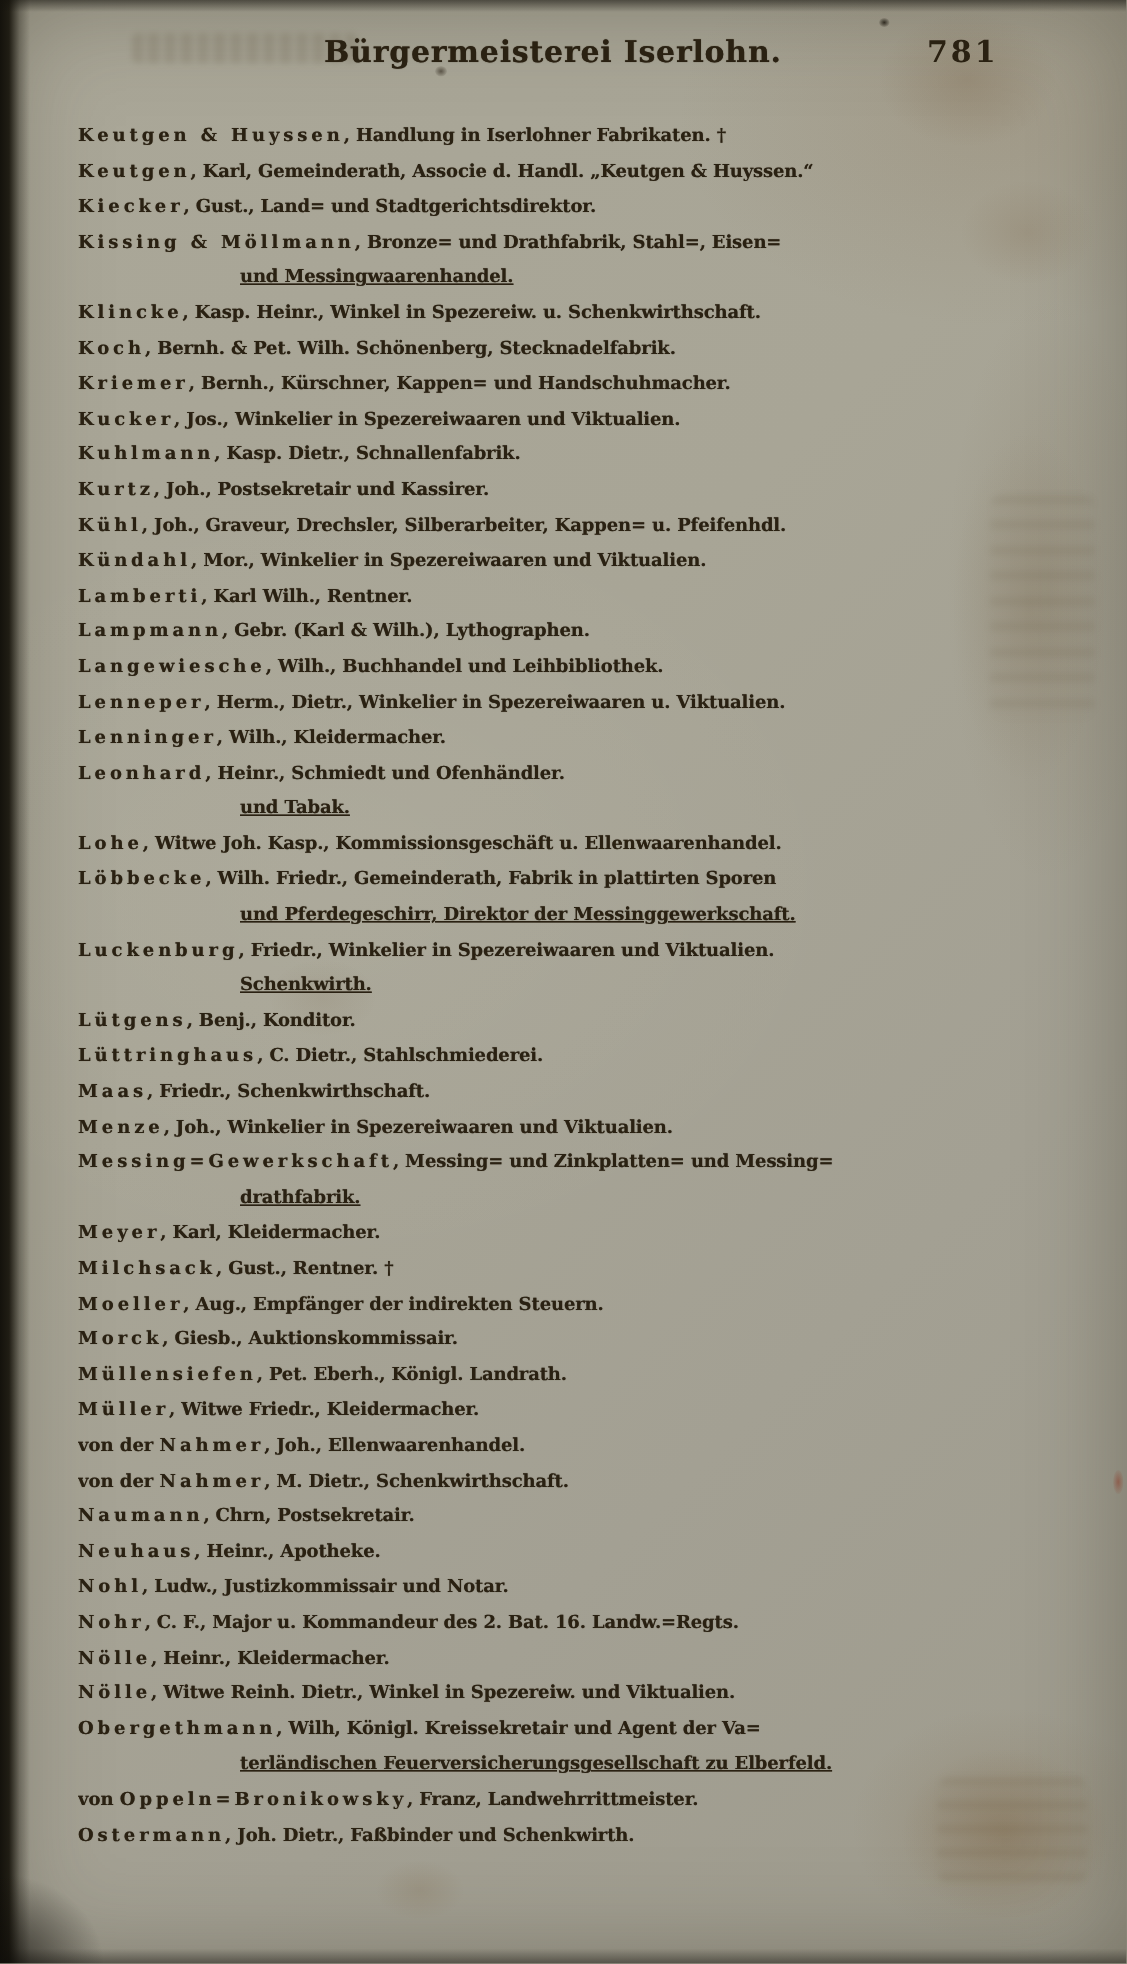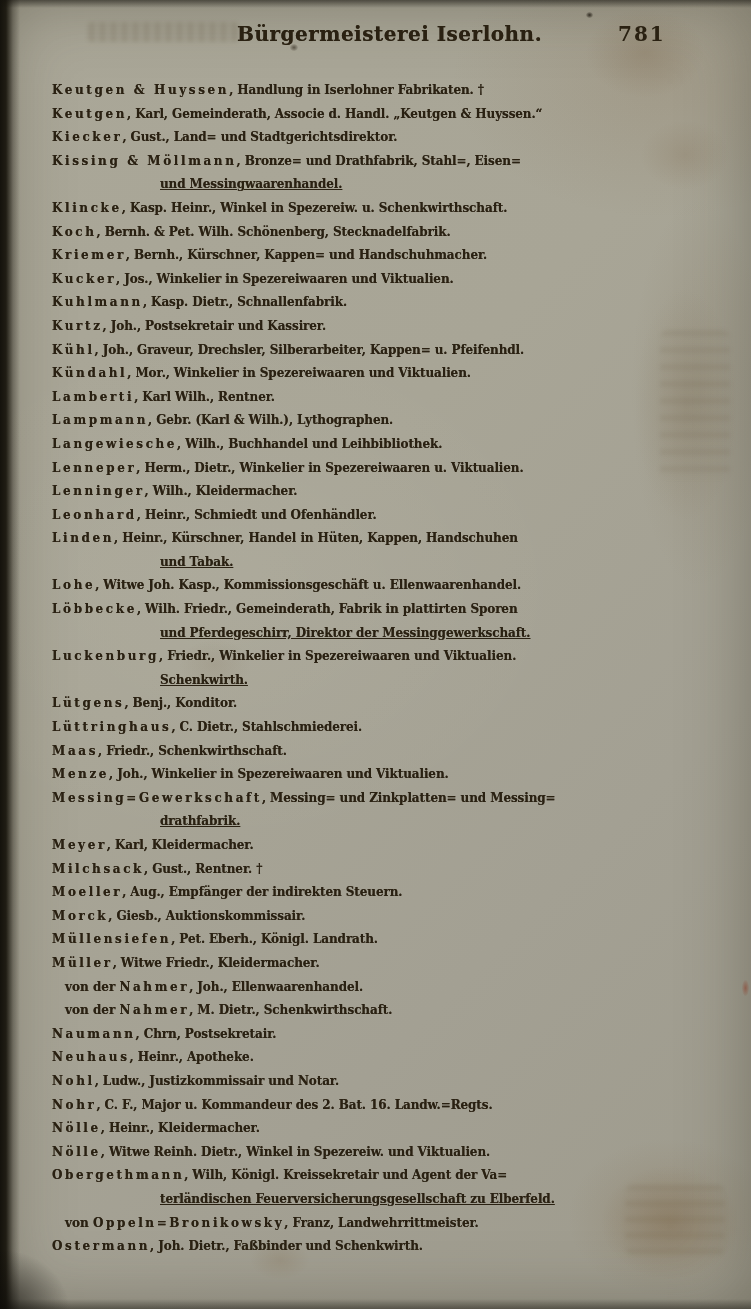--- a/index.html
+++ b/index.html
@@ -60,40 +60,40 @@
   .ghost-top{left:88px;top:22px;width:150px;height:20px;
     background:repeating-linear-gradient(90deg,rgba(95,82,60,.55) 0 7px,rgba(95,82,60,.1) 7px 11px);border-radius:4px;}
   .ghost-right{left:660px;top:330px;width:70px;height:150px;
     background:repeating-linear-gradient(180deg,rgba(100,86,62,.35) 0 6px,rgba(100,86,62,.05) 6px 17px);border-radius:8px;}
   .ghost-br{left:625px;top:1185px;width:100px;height:70px;
     background:repeating-linear-gradient(180deg,rgba(104,84,56,.4) 0 5px,rgba(104,84,56,.06) 5px 16px);border-radius:8px;}
 
   
   .header{position:absolute;left:0;top:22px;width:751px;height:30px;}
   .running-title{
-    position:absolute;left:237px;top:0;
+    position:absolute;left:216px;top:0;
     font-size:20px;font-weight:700;letter-spacing:.5px;
     text-shadow:0 0 .6px rgba(42,33,18,.8);
   }
   .page-number{
     position:absolute;left:618px;top:0;
     font-size:20px;font-weight:700;letter-spacing:2px;
   }
 
   
   .entries{
     position:absolute;left:52px;top:79px;width:688px;
     font-size:12px;font-weight:700;line-height:23.6px;
     letter-spacing:-0.1px;
     text-shadow:0 0 .5px rgba(42,33,18,.65);
   }
   .entry .line1{white-space:nowrap;overflow:hidden;}
   .entry .cont{white-space:nowrap;overflow:hidden;padding-left:108px;text-decoration:underline;}
   .sperr{letter-spacing:2.6px;}
-  .prefix{letter-spacing:0;margin-left:13px;}
+  .prefix{letter-spacing:0;}
 </style>
 </head>
 <body>
 
 <div class="page">
 
   <div class="ghost ghost-top"></div>
   <div class="ghost ghost-right"></div>
   <div class="ghost ghost-br"></div>
 
@@ -162,21 +162,20 @@
       <div class="entry">
         <div class="line1"><span class="sperr">Lenneper</span><span class="rest">, Herm., Dietr., Winkelier in Spezereiwaaren u. Viktualien.</span></div>
       </div>
       <div class="entry">
         <div class="line1"><span class="sperr">Lenninger</span><span class="rest">, Wilh., Kleidermacher.</span></div>
       </div>
       <div class="entry">
         <div class="line1"><span class="sperr">Leonhard</span><span class="rest">, Heinr., Schmiedt und Ofenhändler.</span></div>
       </div>
       <div class="entry">
-        <div class="line1"><span class="sperr">Linden</span><span class="rest">, Heinr., Kürschner, Handel in Hüten, Kappen, Handschuhen</span></div>
         <div class="cont">und Tabak.</div>
       </div>
       <div class="entry">
         <div class="line1"><span class="sperr">Lohe</span><span class="rest">, Witwe Joh. Kasp., Kommissionsgeschäft u. Ellenwaarenhandel.</span></div>
       </div>
       <div class="entry">
         <div class="line1"><span class="sperr">Löbbecke</span><span class="rest">, Wilh. Friedr., Gemeinderath, Fabrik in plattirten Sporen</span></div>
         <div class="cont">und Pferdegeschirr, Direktor der Messinggewerkschaft.</div>
       </div>
       <div class="entry">

